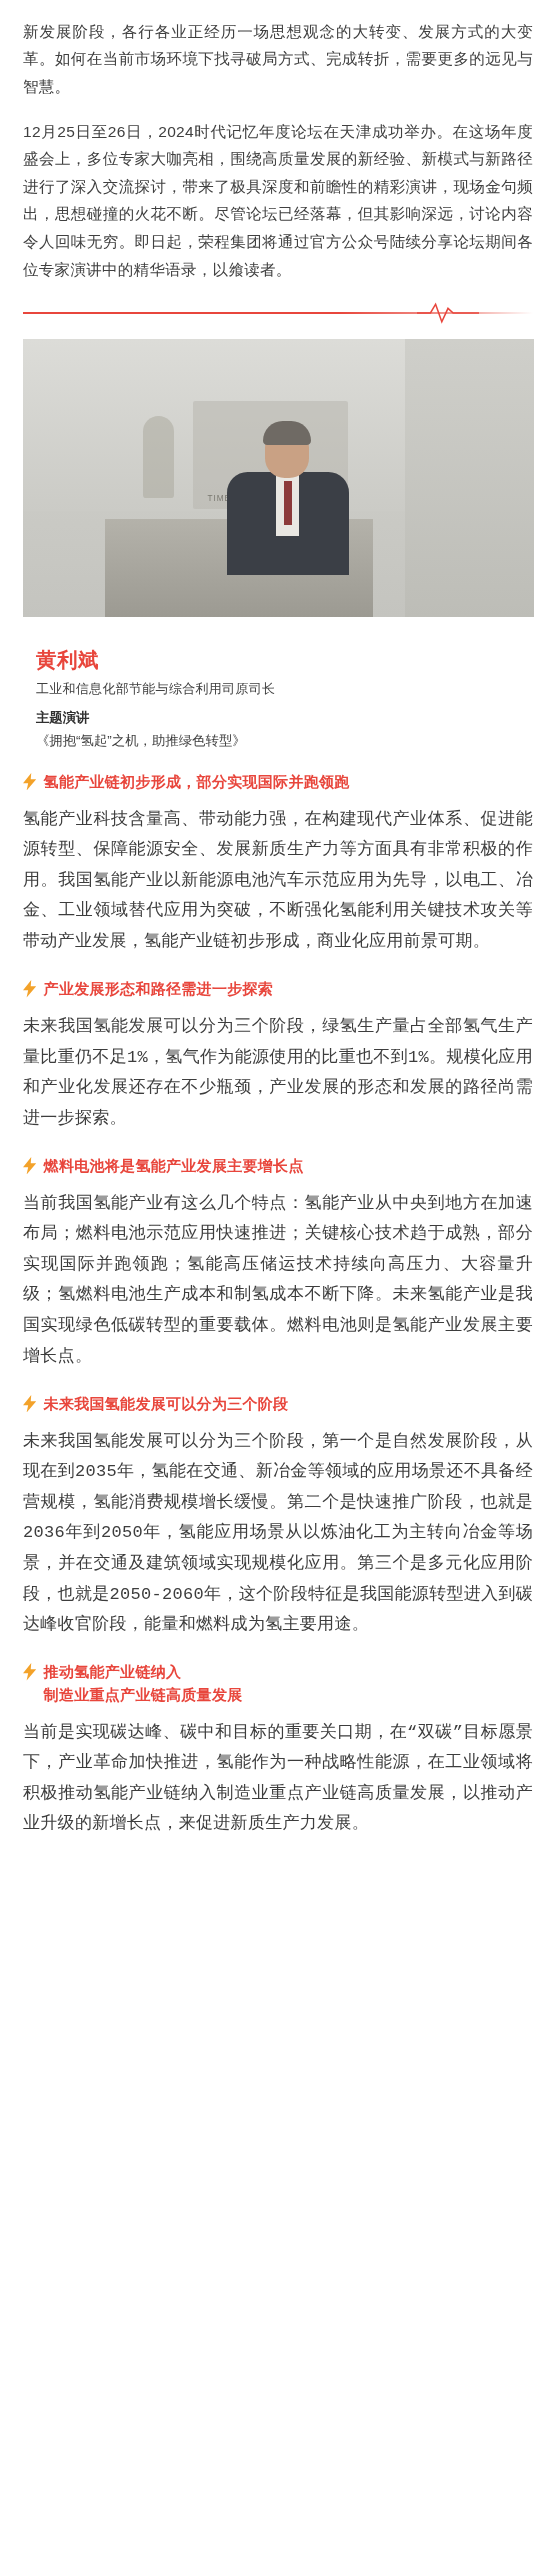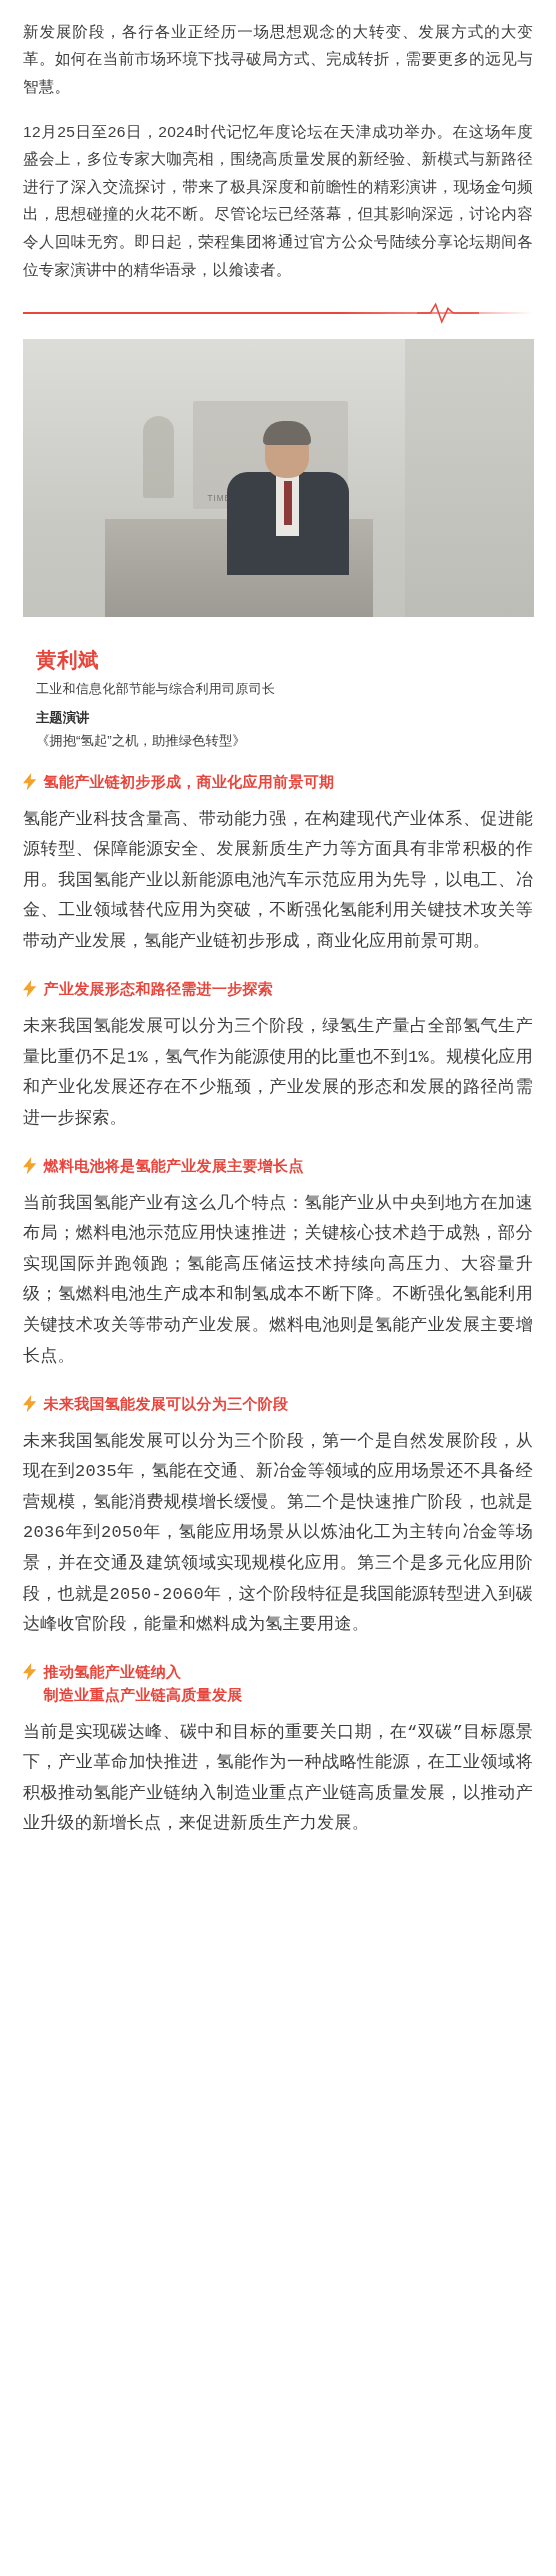--- a/index.html
+++ b/index.html
@@ -272,39 +272,39 @@
     <div class="speaker-sub-label">主题演讲</div>
     <div class="speaker-topic">《拥抱“氢起”之机，助推绿色转型》</div>
   </div>
 
   <div class="section">
 
     <div class="heading">
       <svg class="bolt" width="13.4" height="17.5" viewBox="0 0 26 34">
         <polygon points="16,0 0,20 10,20 7,34 26,12 15,12" fill="#f3a22a"></polygon>
       </svg>
-      <div class="htext">氢能产业链初步形成，商业化应用前景可期</div>
+      <div class="htext">氢能产业链初步形成，部分实现国际并跑领跑</div>
     </div>
     <p class="body-p">氢能产业科技含量高、带动能力强，在构建现代产业体系、促进能源转型、保障能源安全、发展新质生产力等方面具有非常积极的作用。我国氢能产业以新能源电池汽车示范应用为先导，以电工、冶金、工业领域替代应用为突破，不断强化氢能利用关键技术攻关等带动产业发展，氢能产业链初步形成，商业化应用前景可期。</p>
 
     <div class="heading">
       <svg class="bolt" width="13.4" height="17.5" viewBox="0 0 26 34">
         <polygon points="16,0 0,20 10,20 7,34 26,12 15,12" fill="#f3a22a"></polygon>
       </svg>
       <div class="htext">产业发展形态和路径需进一步探索</div>
     </div>
     <p class="body-p">未来我国氢能发展可以分为三个阶段，绿氢生产量占全部氢气生产量比重仍不足1%，氢气作为能源使用的比重也不到1%。规模化应用和产业化发展还存在不少瓶颈，产业发展的形态和发展的路径尚需进一步探索。</p>
 
     <div class="heading">
       <svg class="bolt" width="13.4" height="17.5" viewBox="0 0 26 34">
         <polygon points="16,0 0,20 10,20 7,34 26,12 15,12" fill="#f3a22a"></polygon>
       </svg>
       <div class="htext">燃料电池将是氢能产业发展主要增长点</div>
     </div>
-    <p class="body-p">当前我国氢能产业有这么几个特点：氢能产业从中央到地方在加速布局；燃料电池示范应用快速推进；关键核心技术趋于成熟，部分实现国际并跑领跑；氢能高压储运技术持续向高压力、大容量升级；氢燃料电池生产成本和制氢成本不断下降。不断强化氢能利用关键技术攻关等带动产业发展。燃料电池则是氢能产业发展主要增长点。</p>
+    <p class="body-p">当前我国氢能产业有这么几个特点：氢能产业从中央到地方在加速布局；燃料电池示范应用快速推进；关键核心技术趋于成熟，部分实现国际并跑领跑；氢能高压储运技术持续向高压力、大容量升级；氢燃料电池生产成本和制氢成本不断下降。未来氢能产业是我国实现绿色低碳转型的重要载体。燃料电池则是氢能产业发展主要增长点。</p>
 
     <div class="heading">
       <svg class="bolt" width="13.4" height="17.5" viewBox="0 0 26 34">
         <polygon points="16,0 0,20 10,20 7,34 26,12 15,12" fill="#f3a22a"></polygon>
       </svg>
       <div class="htext">未来我国氢能发展可以分为三个阶段</div>
     </div>
     <p class="body-p">未来我国氢能发展可以分为三个阶段，第一个是自然发展阶段，从现在到2035年，氢能在交通、新冶金等领域的应用场景还不具备经营规模，氢能消费规模增长缓慢。第二个是快速推广阶段，也就是2036年到2050年，氢能应用场景从以炼油化工为主转向冶金等场景，并在交通及建筑领域实现规模化应用。第三个是多元化应用阶段，也就是2050-2060年，这个阶段特征是我国能源转型进入到碳达峰收官阶段，能量和燃料成为氢主要用途。</p>
 
     <div class="heading">

